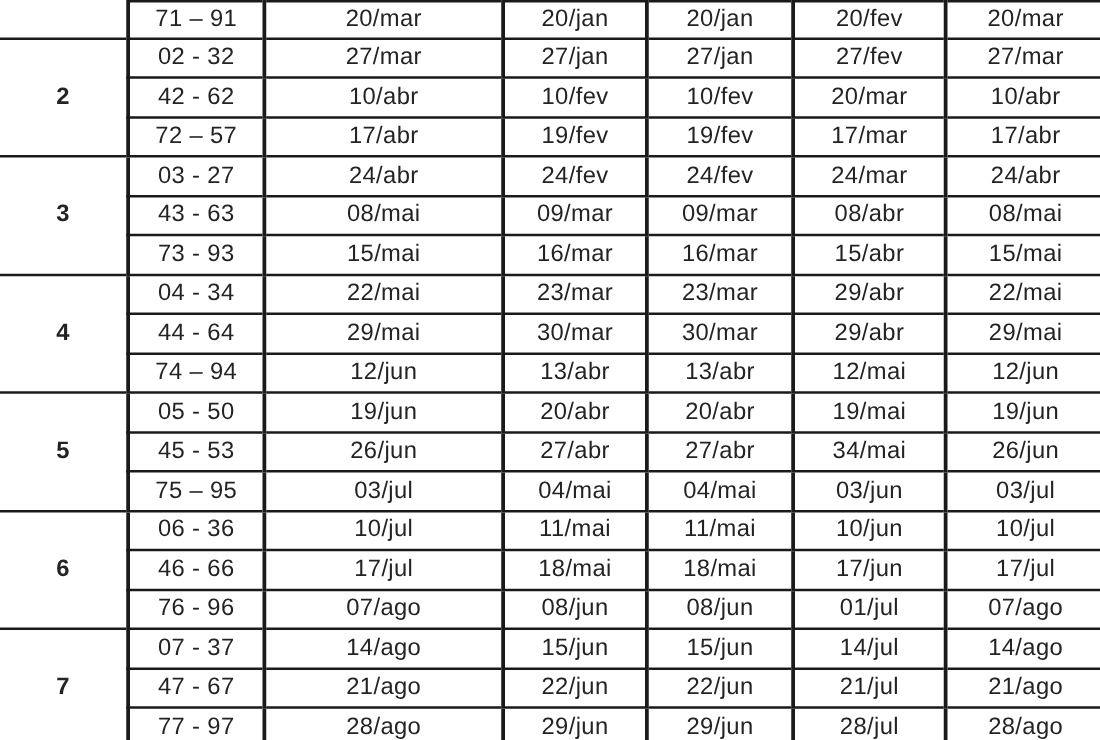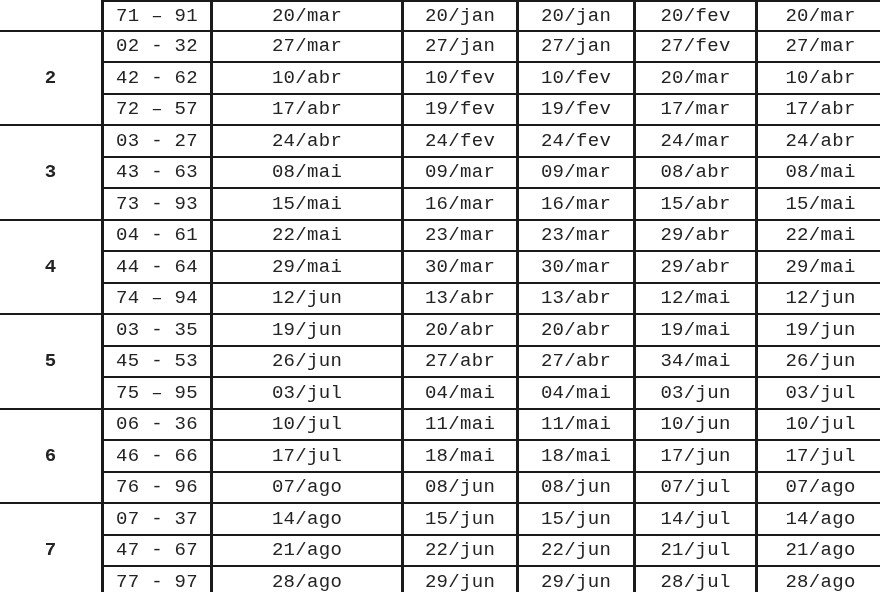--- a/index.html
+++ b/index.html
@@ -15,21 +15,20 @@
     overflow: hidden;
     font-family: "Liberation Sans", "DejaVu Sans", sans-serif;
   }
   .table-viewport {
     position: absolute;
     top: 0;
     left: 0;
     width: 880px;
     height: 592px;
     overflow: hidden;
-    font-family: Liberation Mono, monospace;
   }
   table.schedule {
     position: absolute;
     top: 0;
     left: -3px;
     width: 886px;
     border-collapse: collapse;
     table-layout: fixed;
   }
   table.schedule td {
@@ -133,21 +132,21 @@
           <tr>
             <td class="range-cell">73 - 93</td>
             <td class="date-cell date-col-1">15/mai</td>
             <td class="date-cell date-col-2">16/mar</td>
             <td class="date-cell date-col-3">16/mar</td>
             <td class="date-cell date-col-4">15/abr</td>
             <td class="date-cell date-col-5">15/mai</td>
           </tr>
           <tr>
             <td rowspan="3" class="group-cell">4</td>
-            <td class="range-cell">04 - 61</td>
+            <td class="range-cell">04 - 34</td>
             <td class="date-cell date-col-1">22/mai</td>
             <td class="date-cell date-col-2">23/mar</td>
             <td class="date-cell date-col-3">23/mar</td>
             <td class="date-cell date-col-4">29/abr</td>
             <td class="date-cell date-col-5">22/mai</td>
           </tr>
           <tr>
             <td class="range-cell">44 - 64</td>
             <td class="date-cell date-col-1">29/mai</td>
             <td class="date-cell date-col-2">30/mar</td>
@@ -158,21 +157,21 @@
           <tr>
             <td class="range-cell">74 – 94</td>
             <td class="date-cell date-col-1">12/jun</td>
             <td class="date-cell date-col-2">13/abr</td>
             <td class="date-cell date-col-3">13/abr</td>
             <td class="date-cell date-col-4">12/mai</td>
             <td class="date-cell date-col-5">12/jun</td>
           </tr>
           <tr>
             <td rowspan="3" class="group-cell">5</td>
-            <td class="range-cell">03 - 35</td>
+            <td class="range-cell">05 - 50</td>
             <td class="date-cell date-col-1">19/jun</td>
             <td class="date-cell date-col-2">20/abr</td>
             <td class="date-cell date-col-3">20/abr</td>
             <td class="date-cell date-col-4">19/mai</td>
             <td class="date-cell date-col-5">19/jun</td>
           </tr>
           <tr>
             <td class="range-cell">45 - 53</td>
             <td class="date-cell date-col-1">26/jun</td>
             <td class="date-cell date-col-2">27/abr</td>
@@ -203,21 +202,21 @@
             <td class="date-cell date-col-2">18/mai</td>
             <td class="date-cell date-col-3">18/mai</td>
             <td class="date-cell date-col-4">17/jun</td>
             <td class="date-cell date-col-5">17/jul</td>
           </tr>
           <tr>
             <td class="range-cell">76 - 96</td>
             <td class="date-cell date-col-1">07/ago</td>
             <td class="date-cell date-col-2">08/jun</td>
             <td class="date-cell date-col-3">08/jun</td>
-            <td class="date-cell date-col-4">07/jul</td>
+            <td class="date-cell date-col-4">01/jul</td>
             <td class="date-cell date-col-5">07/ago</td>
           </tr>
           <tr>
             <td rowspan="3" class="group-cell">7</td>
             <td class="range-cell">07 - 37</td>
             <td class="date-cell date-col-1">14/ago</td>
             <td class="date-cell date-col-2">15/jun</td>
             <td class="date-cell date-col-3">15/jun</td>
             <td class="date-cell date-col-4">14/jul</td>
             <td class="date-cell date-col-5">14/ago</td>

